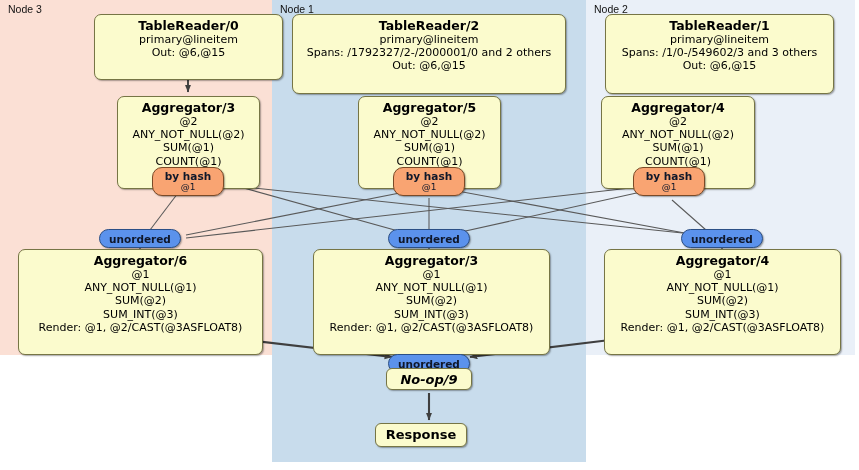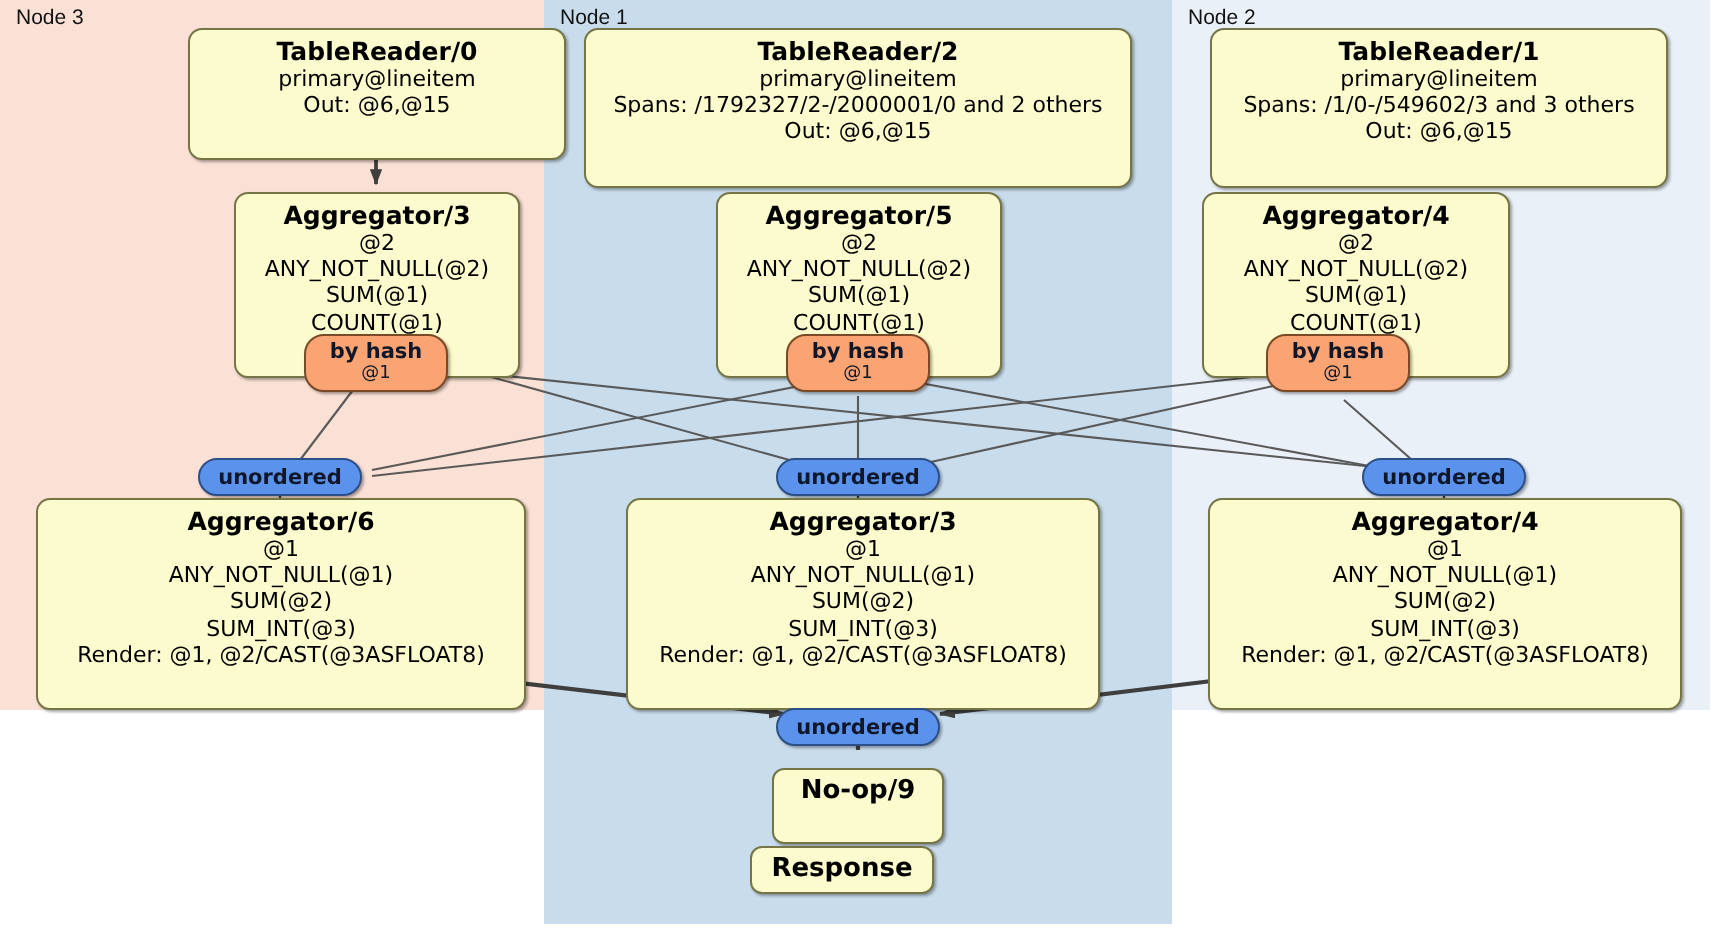--- a/index.html
+++ b/index.html
@@ -203,21 +203,21 @@
     <div class="ln">ANY_NOT_NULL(@1)</div>
     <div class="ln">SUM(@2)</div>
     <div class="ln">SUM_INT(@3)</div>
     <div class="ln">Render: @1, @2/CAST(@3ASFLOAT8)</div>
   </div>
 
   <div class="pill unord" style="left:388px;top:354px;width:82px;height:19px;">
     <div class="u1">unordered</div>
   </div>
 
-  <div class="smallbox" style="left:386px;top:384px;width:86px;height:38px;">
+  <div class="smallbox" style="left:386px;top:368px;width:86px;height:22px;font-style:italic;">
     <div class="sb">No-op/9</div>
   </div>
 
   <div class="smallbox" style="left:375px;top:423px;width:92px;height:24px;">
     <div class="sb">Response</div>
   </div>
 
 </div>
 
 </body></html>

